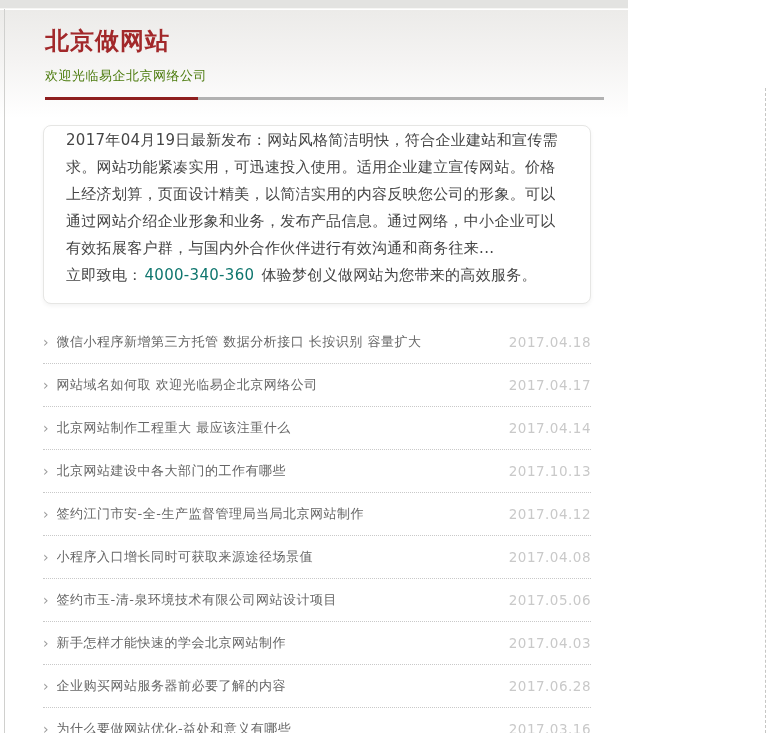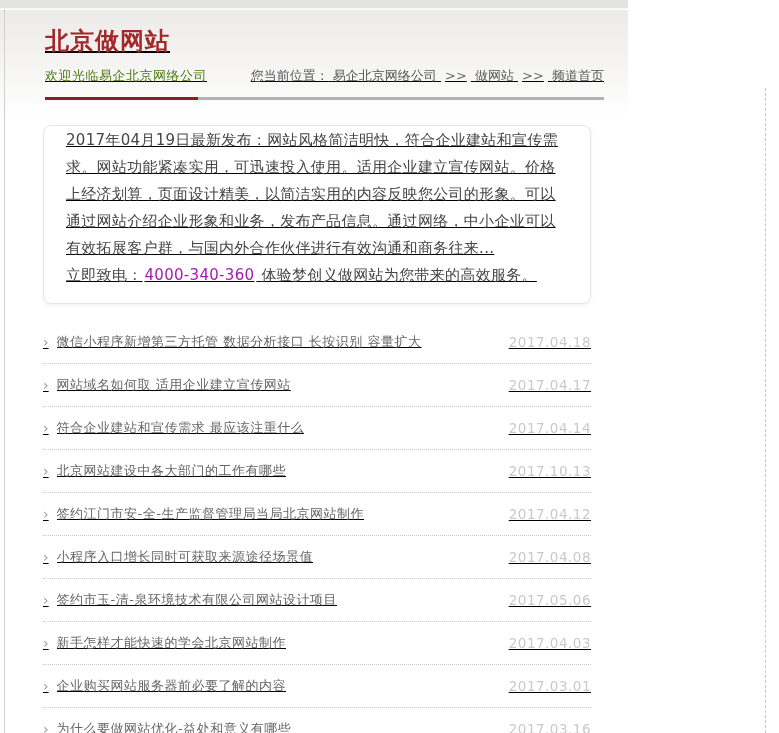--- a/index.html
+++ b/index.html
@@ -2,21 +2,21 @@
 <html lang="zh"><head>
 <meta charset="utf-8">
 <style>
   * { margin: 0; padding: 0; box-sizing: border-box; }
   html, body {
     width: 779px; height: 733px;
     font-family: "DejaVu Sans", "Liberation Sans", sans-serif;
     background: #ffffff;
     overflow: hidden;
   }
-  .stage { position: relative; width: 628px; height: 733px; text-decoration: underline; }
+  .stage { position: relative; width: 628px; height: 733px; }
 
   
   .top-strip {
     position: absolute; top: 0; left: 0; right: 0; height: 9px;
     background: #e3e3e1;
     border-bottom: 1px solid #f6f6f4;
   }
   
   .top-gradient {
     position: absolute; top: 10px; left: 0; right: 0; height: 108px;
@@ -56,21 +56,21 @@
   .notice-box {
     margin: 25px 37px 0 38px;
     background: #ffffff;
     border: 1px solid #e6e6e4;
     border-radius: 8px;
     box-shadow: 0 2px 4px rgba(0,0,0,0.05);
     padding: 1px 20px 14px 22px;
     font-size: 15px; color: #454545; line-height: 27px;
     letter-spacing: 0.3px;
   }
-  .notice-phone { color: #a21caf; padding: 0 2px; }
+  .notice-phone { color: #0f766e; padding: 0 2px; }
 
   
   .news-list { list-style: none; margin: 17px 37px 0 38px; }
   .news-row {
     height: 43px;
     display: flex; align-items: center; justify-content: space-between;
     border-bottom: 1px dotted #c9c9c9;
     cursor: pointer;
   }
   .news-title-wrap { display: flex; align-items: center; min-width: 0; }
@@ -96,28 +96,20 @@
   <div class="top-gradient"></div>
   <div class="left-border"></div>
   <div class="right-dashed"></div>
 
   <div class="content">
 
     <div class="header">
       <h1 class="page-title">北京做网站</h1>
       <div class="sub-row">
         <span class="welcome">欢迎光临易企北京网络公司</span>
-        <span class="breadcrumb">
-          <span>您当前位置：</span>
-          <a>易企北京网络公司</a>
-          <span class="sep">&gt;&gt;</span>
-          <a>做网站</a>
-          <span class="sep">&gt;&gt;</span>
-          <a>频道首页</a>
-        </span>
       </div>
       <div class="title-rule">
         <div class="red"></div>
         <div class="gray"></div>
       </div>
     </div>
 
     <div class="notice-box">
       <span>2017年04月19日最新发布：网站风格简洁明快，符合企业建站和宣传需求。网站功能紧凑实用，可迅速投入使用。适用企业建立宣传网站。价格上经济划算，页面设计精美，以简洁实用的内容反映您公司的形象。可以通过网站介绍企业形象和业务，发布产品信息。通过网络，中小企业可以有效拓展客户群，与国内外合作伙伴进行有效沟通和商务往来...</span>
       <br>
@@ -129,28 +121,28 @@
       <li class="news-row">
         <span class="news-title-wrap">
             <span class="news-arrow">›</span>
             <a class="news-title">微信小程序新增第三方托管 数据分析接口 长按识别 容量扩大</a>
           </span>
         <span class="news-date">2017.04.18</span>
       </li>
       <li class="news-row">
         <span class="news-title-wrap">
             <span class="news-arrow">›</span>
-            <a class="news-title">网站域名如何取 适用企业建立宣传网站</a>
+            <a class="news-title">网站域名如何取 欢迎光临易企北京网络公司</a>
           </span>
         <span class="news-date">2017.04.17</span>
       </li>
       <li class="news-row">
         <span class="news-title-wrap">
             <span class="news-arrow">›</span>
-            <a class="news-title">符合企业建站和宣传需求 最应该注重什么</a>
+            <a class="news-title">北京网站制作工程重大 最应该注重什么</a>
           </span>
         <span class="news-date">2017.04.14</span>
       </li>
       <li class="news-row">
         <span class="news-title-wrap">
             <span class="news-arrow">›</span>
             <a class="news-title">北京网站建设中各大部门的工作有哪些</a>
           </span>
         <span class="news-date">2017.10.13</span>
       </li>
@@ -180,21 +172,21 @@
             <span class="news-arrow">›</span>
             <a class="news-title">新手怎样才能快速的学会北京网站制作</a>
           </span>
         <span class="news-date">2017.04.03</span>
       </li>
       <li class="news-row">
         <span class="news-title-wrap">
             <span class="news-arrow">›</span>
             <a class="news-title">企业购买网站服务器前必要了解的内容</a>
           </span>
-        <span class="news-date">2017.03.01</span>
+        <span class="news-date">2017.06.28</span>
       </li>
       <li class="news-row">
         <span class="news-title-wrap">
             <span class="news-arrow">›</span>
             <a class="news-title">为什么要做网站优化-益处和意义有哪些</a>
           </span>
         <span class="news-date">2017.03.16</span>
       </li>
 
     </ul>

